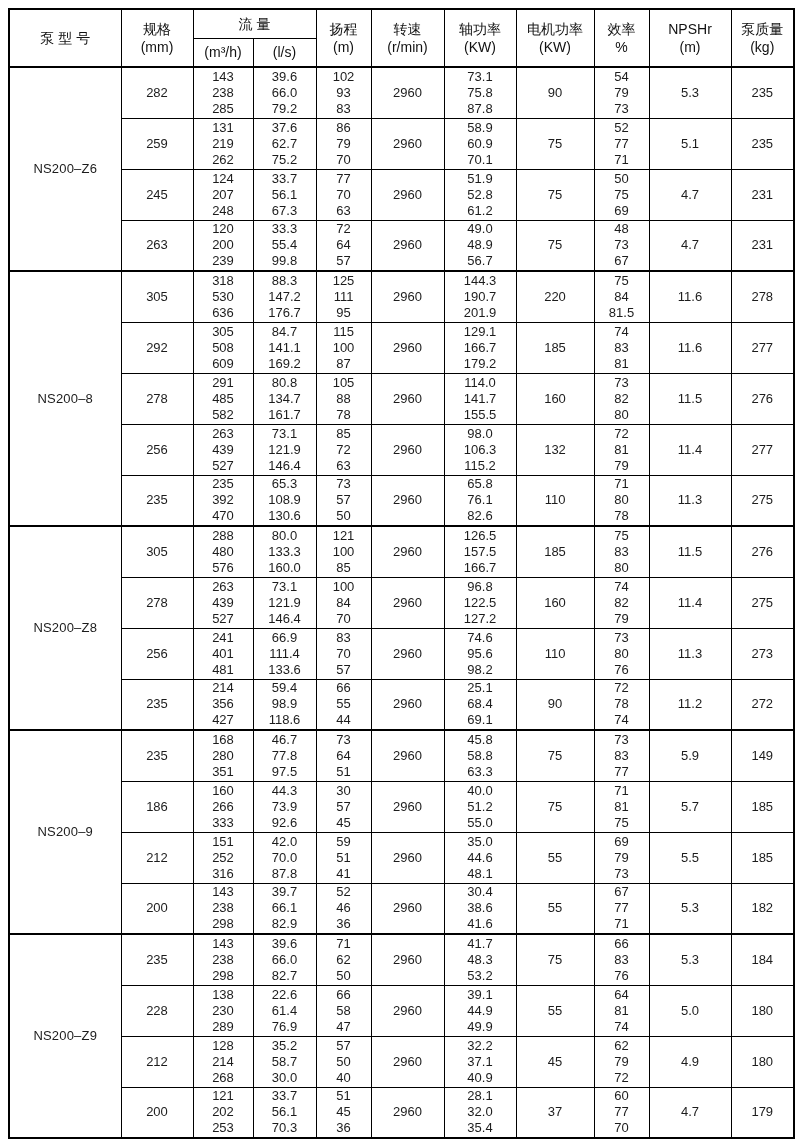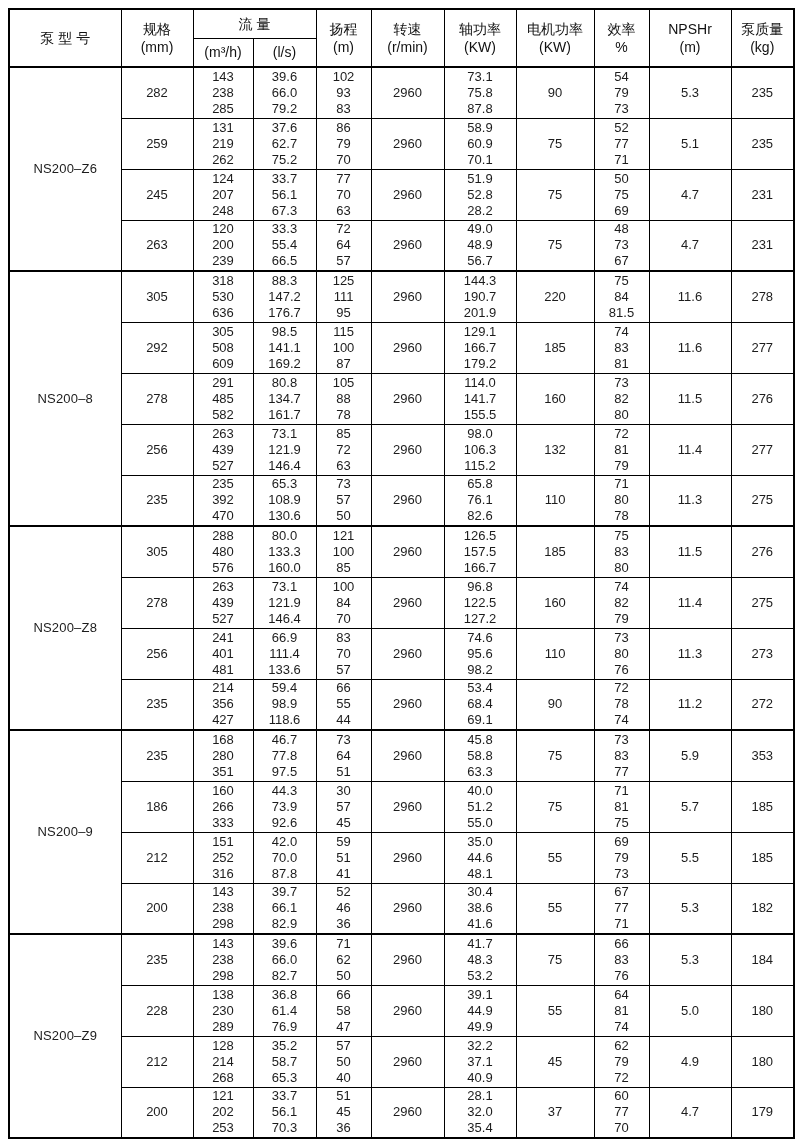--- a/index.html
+++ b/index.html
@@ -156,36 +156,36 @@
 248</td>
           <td>33.7
 56.1
 67.3</td>
           <td>77
 70
 63</td>
           <td>2960</td>
           <td>51.9
 52.8
-28.2</td>
+61.2</td>
           <td>75</td>
           <td>50
 75
 69</td>
           <td>4.7</td>
           <td>231</td>
         </tr>
         <tr>
           <td>263</td>
           <td>120
 200
 239</td>
           <td>33.3
 55.4
-66.5</td>
+99.8</td>
           <td>72
 64
 57</td>
           <td>2960</td>
           <td>49.0
 48.9
 56.7</td>
           <td>75</td>
           <td>48
 73
@@ -216,21 +216,21 @@
 84
 81.5</td>
           <td>11.6</td>
           <td>278</td>
         </tr>
         <tr>
           <td>292</td>
           <td>305
 508
 609</td>
-          <td>98.5
+          <td>84.7
 141.1
 169.2</td>
           <td>115
 100
 87</td>
           <td>2960</td>
           <td>129.1
 166.7
 179.2</td>
           <td>185</td>
@@ -380,21 +380,21 @@
           <td>214
 356
 427</td>
           <td>59.4
 98.9
 118.6</td>
           <td>66
 55
 44</td>
           <td>2960</td>
-          <td>53.4
+          <td>25.1
 68.4
 69.1</td>
           <td>90</td>
           <td>72
 78
 74</td>
           <td>11.2</td>
           <td>272</td>
         </tr>
       </tbody>
@@ -413,21 +413,21 @@
 51</td>
           <td>2960</td>
           <td>45.8
 58.8
 63.3</td>
           <td>75</td>
           <td>73
 83
 77</td>
           <td>5.9</td>
-          <td>353</td>
+          <td>149</td>
         </tr>
         <tr>
           <td>186</td>
           <td>160
 266
 333</td>
           <td>44.3
 73.9
 92.6</td>
           <td>30
@@ -511,21 +511,21 @@
 83
 76</td>
           <td>5.3</td>
           <td>184</td>
         </tr>
         <tr>
           <td>228</td>
           <td>138
 230
 289</td>
-          <td>36.8
+          <td>22.6
 61.4
 76.9</td>
           <td>66
 58
 47</td>
           <td>2960</td>
           <td>39.1
 44.9
 49.9</td>
           <td>55</td>
@@ -535,21 +535,21 @@
           <td>5.0</td>
           <td>180</td>
         </tr>
         <tr>
           <td>212</td>
           <td>128
 214
 268</td>
           <td>35.2
 58.7
-65.3</td>
+30.0</td>
           <td>57
 50
 40</td>
           <td>2960</td>
           <td>32.2
 37.1
 40.9</td>
           <td>45</td>
           <td>62
 79

